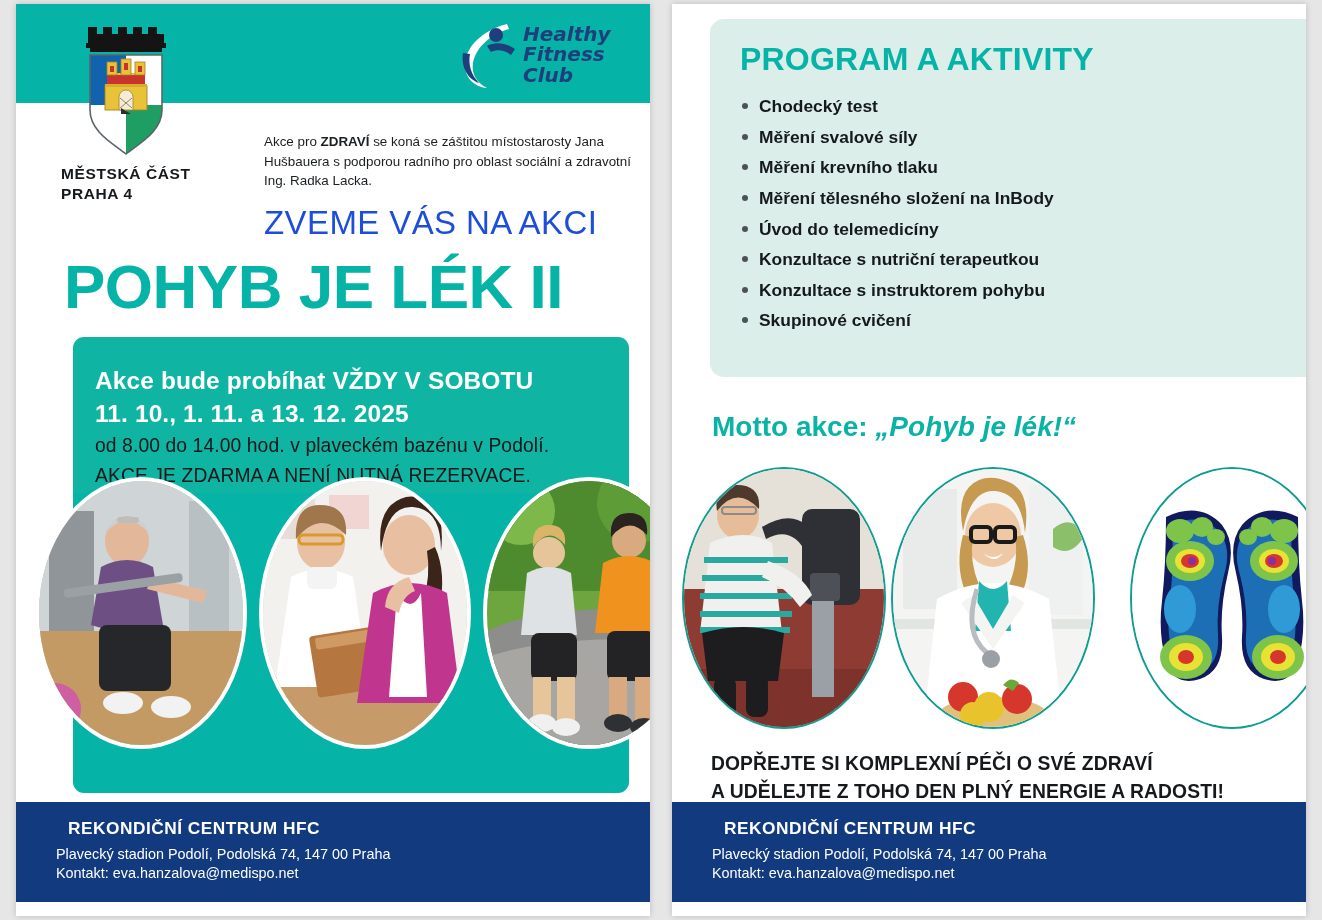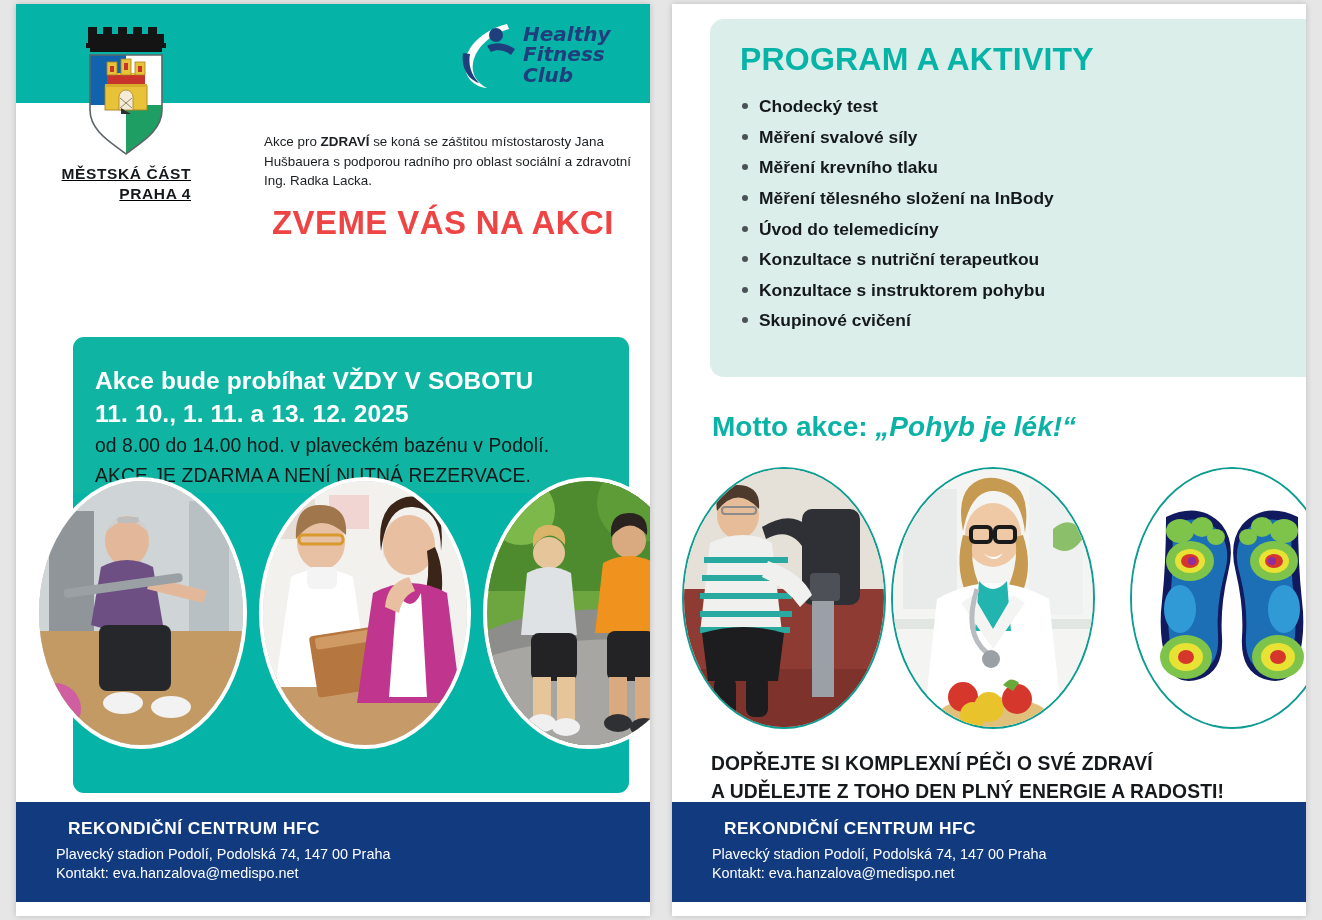--- a/index.html
+++ b/index.html
@@ -22,21 +22,21 @@
   }
   .page-left  { left: 16px;  width: 634px; }
   .page-right { left: 672px; width: 634px; }
 
   
   .teal-band {
     position: absolute; left: 0; top: 0; width: 100%; height: 99px;
     background: #06b3a7;
   }
   .crest-wrap {
-    position: absolute; left: 45px; top: 14px; width: 130px; text-align: right; text-decoration: underline;
+    position: absolute; left: 45px; top: 14px; width: 130px; text-align: left;
   }
   .crest-svg { display: block; margin: 0 auto; }
   .crest-label {
     margin-top: 6px; font-size: 15.5px; font-weight: bold; letter-spacing: .6px;
     color: #15191c; line-height: 1.28;
   }
   .hfc-logo {
     position: absolute; right: 44px; top: 17px; width: 145px; height: 76px;
   }
   .hfc-text {
@@ -45,21 +45,21 @@
     font-style: italic; font-weight: bold;
     font-size: 20px; line-height: 1.02; color: #1f3f7c;
   }
   .intro {
     position: absolute; left: 248px; top: 128px; width: 372px;
     font-size: 13.4px; line-height: 1.46; color: #1b1f22;
   }
   .intro b { font-weight: bold; }
   .zveme {
     position: absolute; left: 248px; top: 200px;
-    font-size: 33px; font-weight: bold; letter-spacing: .4px; color: #ef4444; margin-left: 8px;
+    font-size: 33px; font-weight: normal; letter-spacing: .4px; color: #1d4ed8;
   }
   .bigtitle {
     position: absolute; left: 48px; top: 247px;
     font-size: 62px; font-weight: bold; letter-spacing: -.5px; color: #06b3a7;
     white-space: nowrap;
   }
   .infobox {
     position: absolute; left: 57px; top: 333px; width: 556px; height: 156px;
     background: #0fb5a2; border-radius: 11px 11px 0 0;
     padding: 28px 22px 0 22px;
@@ -211,20 +211,21 @@
       <div class="hfc-text">
         <div>Healthy</div>
         <div>Fitness</div>
         <div>Club</div>
       </div>
     </div>
 
     <p class="intro"><span>Akce pro </span><b>ZDRAVÍ</b><span> se koná se záštitou místostarosty Jana Hušbauera s podporou radního pro oblast sociální a zdravotní Ing. Radka Lacka.</span></p>
 
     <div class="zveme">ZVEME VÁS NA AKCI</div>
+    <div class="bigtitle">POHYB JE LÉK II</div>
 
     <div class="infobox">
       <div class="l1">Akce bude probíhat VŽDY V SOBOTU</div>
       <div class="l2">11. 10., 1. 11. a 13. 12. 2025</div>
       <div class="l3">od 8.00 do 14.00 hod. v plaveckém bazénu v Podolí.</div>
       <div class="l4">AKCE JE ZDARMA A NENÍ NUTNÁ REZERVACE.</div>
     </div>
 
     <div class="photoband-l">
       <div class="circ cl cl1">

